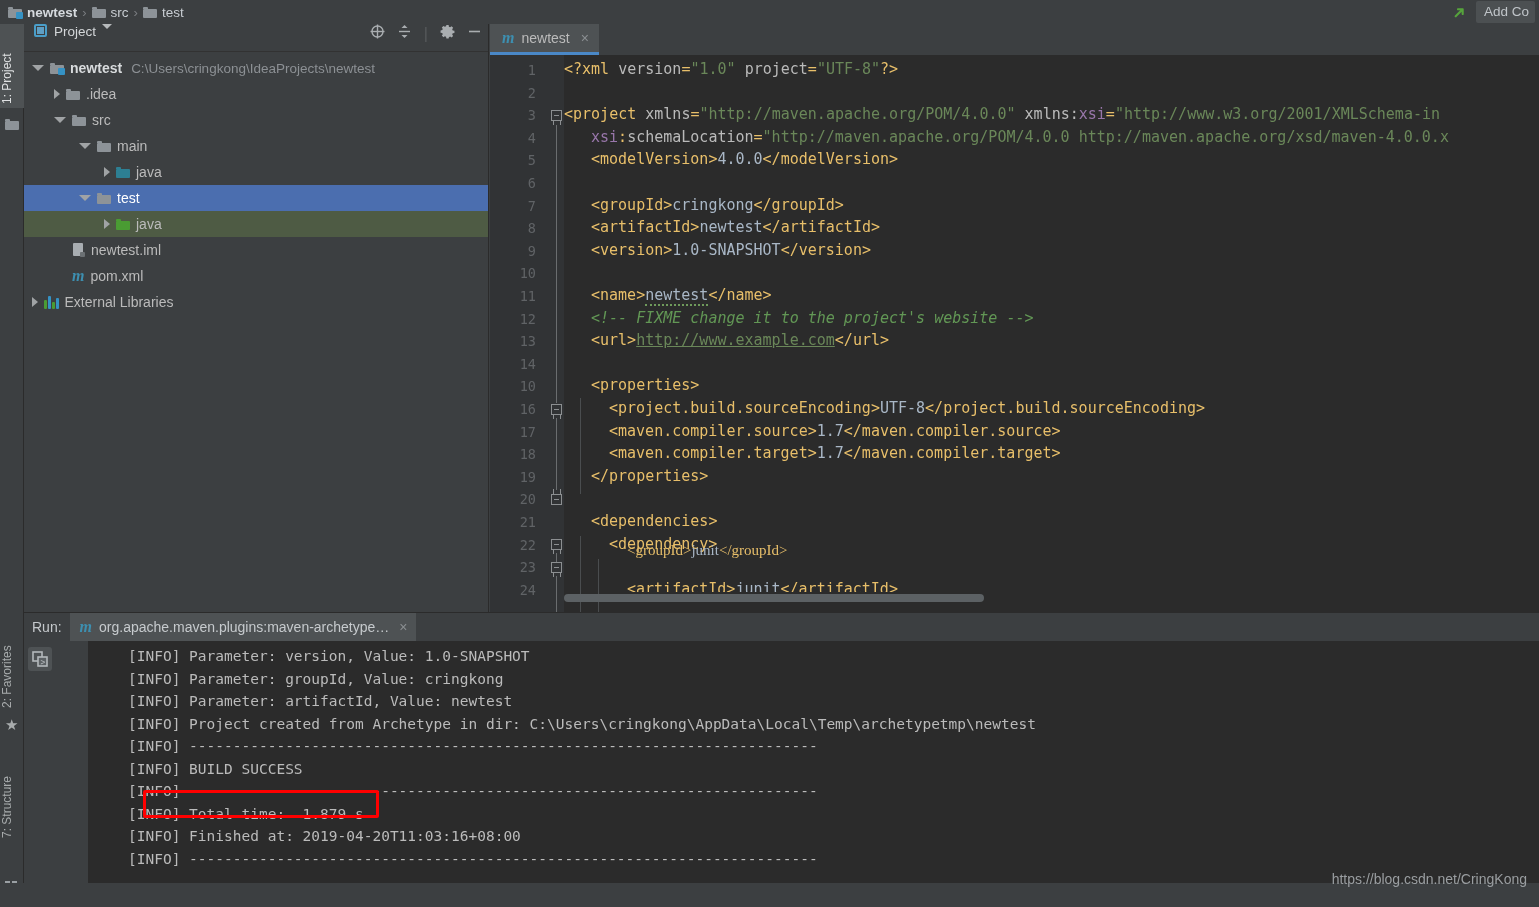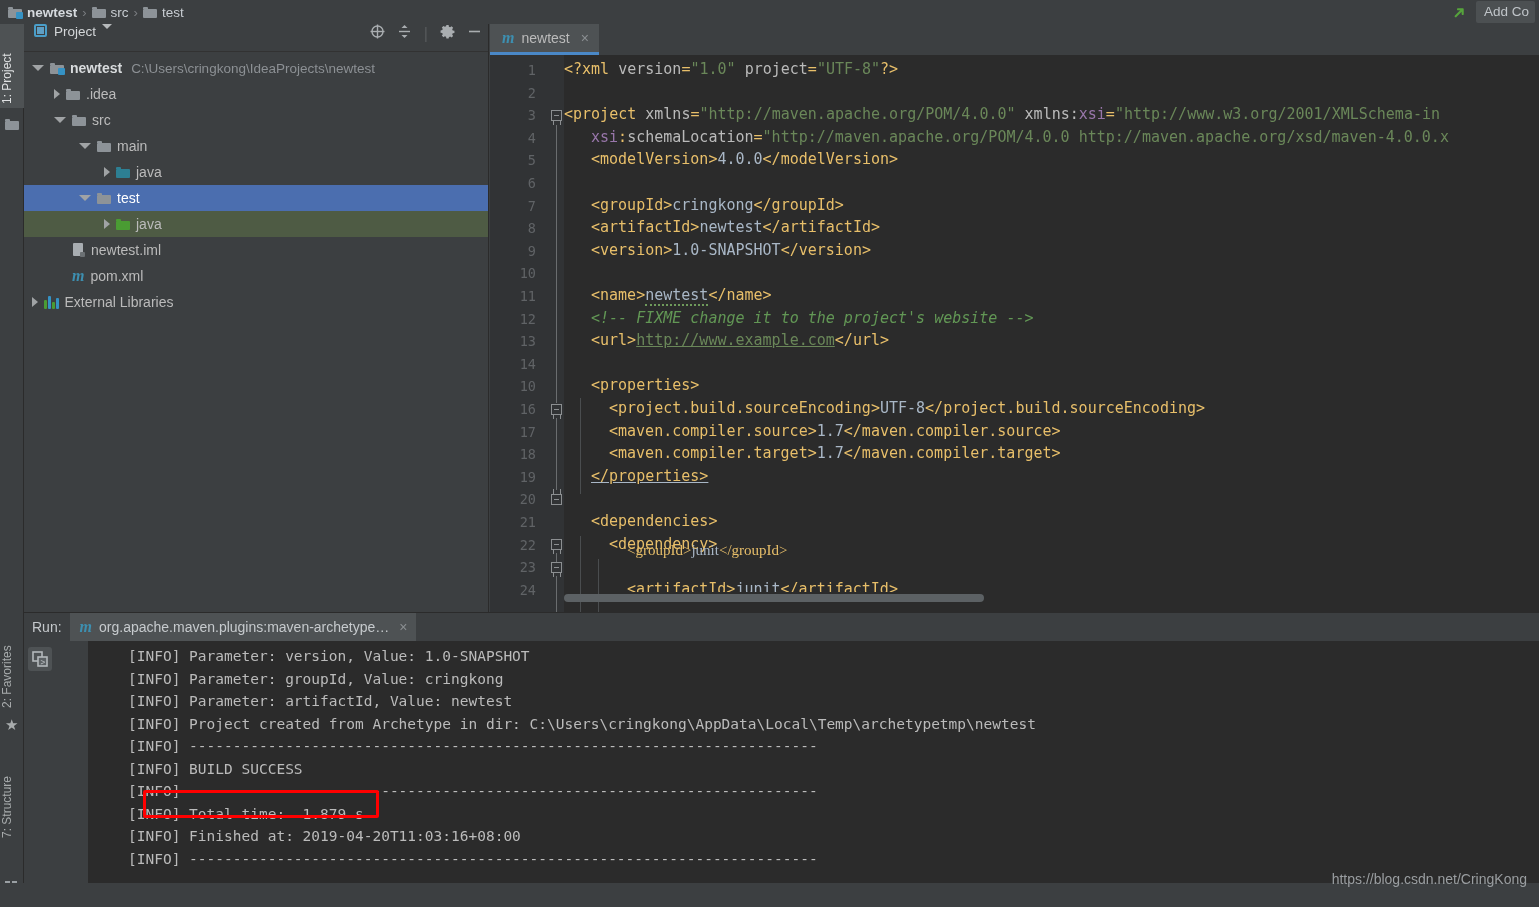--- a/index.html
+++ b/index.html
@@ -449,21 +449,21 @@
         <div class="cl" style="top:183.8px; left:27px;"><span class="tag">&lt;version&gt;</span><span class="txt">1.0-SNAPSHOT</span><span class="tag">&lt;/version&gt;</span></div>
         <div class="cl" style="top:206.4px;"></div>
         <div class="cl" style="top:229px; left:27px;"><span class="tag">&lt;name&gt;</span><span class="txt wavy">newtest</span><span class="tag">&lt;/name&gt;</span></div>
         <div class="cl" style="top:251.6px; left:27px;"><span class="cmt">&lt;!-- FIXME change it to the project's website --&gt;</span></div>
         <div class="cl" style="top:274.2px; left:27px;"><span class="tag">&lt;url&gt;</span><span class="lnk">http://www.example.com</span><span class="tag">&lt;/url&gt;</span></div>
         <div class="cl" style="top:296.8px;"></div>
         <div class="cl" style="top:319.4px; left:27px;"><span class="tag">&lt;properties&gt;</span></div>
         <div class="cl" style="top:342px; left:45px;"><span class="tag">&lt;project.build.sourceEncoding&gt;</span><span class="txt">UTF-8</span><span class="tag">&lt;/project.build.sourceEncoding&gt;</span></div>
         <div class="cl" style="top:364.6px; left:45px;"><span class="tag">&lt;maven.compiler.source&gt;</span><span class="txt">1.7</span><span class="tag">&lt;/maven.compiler.source&gt;</span></div>
         <div class="cl" style="top:387.2px; left:45px;"><span class="tag">&lt;maven.compiler.target&gt;</span><span class="txt">1.7</span><span class="tag">&lt;/maven.compiler.target&gt;</span></div>
-        <div class="cl" style="top:409.8px; left:27px;text-decoration:underline;"><span class="tag">&lt;/properties&gt;</span></div>
+        <div class="cl" style="top:409.8px; left:27px;"><span class="tag">&lt;/properties&gt;</span></div>
         <div class="cl" style="top:432.4px;"></div>
         <div class="cl" style="top:455px; left:27px;"><span class="tag">&lt;dependencies&gt;</span></div>
         <div class="cl" style="top:477.6px; left:45px;"><span class="tag">&lt;dependency&gt;</span></div>
         <div class="cl" style="top:484px; left:63px;font-family:Liberation Serif, serif;"><span class="tag">&lt;groupId&gt;</span><span class="txt">junit</span><span class="tag">&lt;/groupId&gt;</span></div>
         <div class="cl" style="top:522.8px; left:63px; overflow:hidden; height:14px;"><span class="tag">&lt;artifactId&gt;</span><span class="txt">junit</span><span class="tag">&lt;/artifactId&gt;</span></div>
       </div>
 
       <div class="hscroll" style="width:420px;"></div>
     </div>
   </div>

